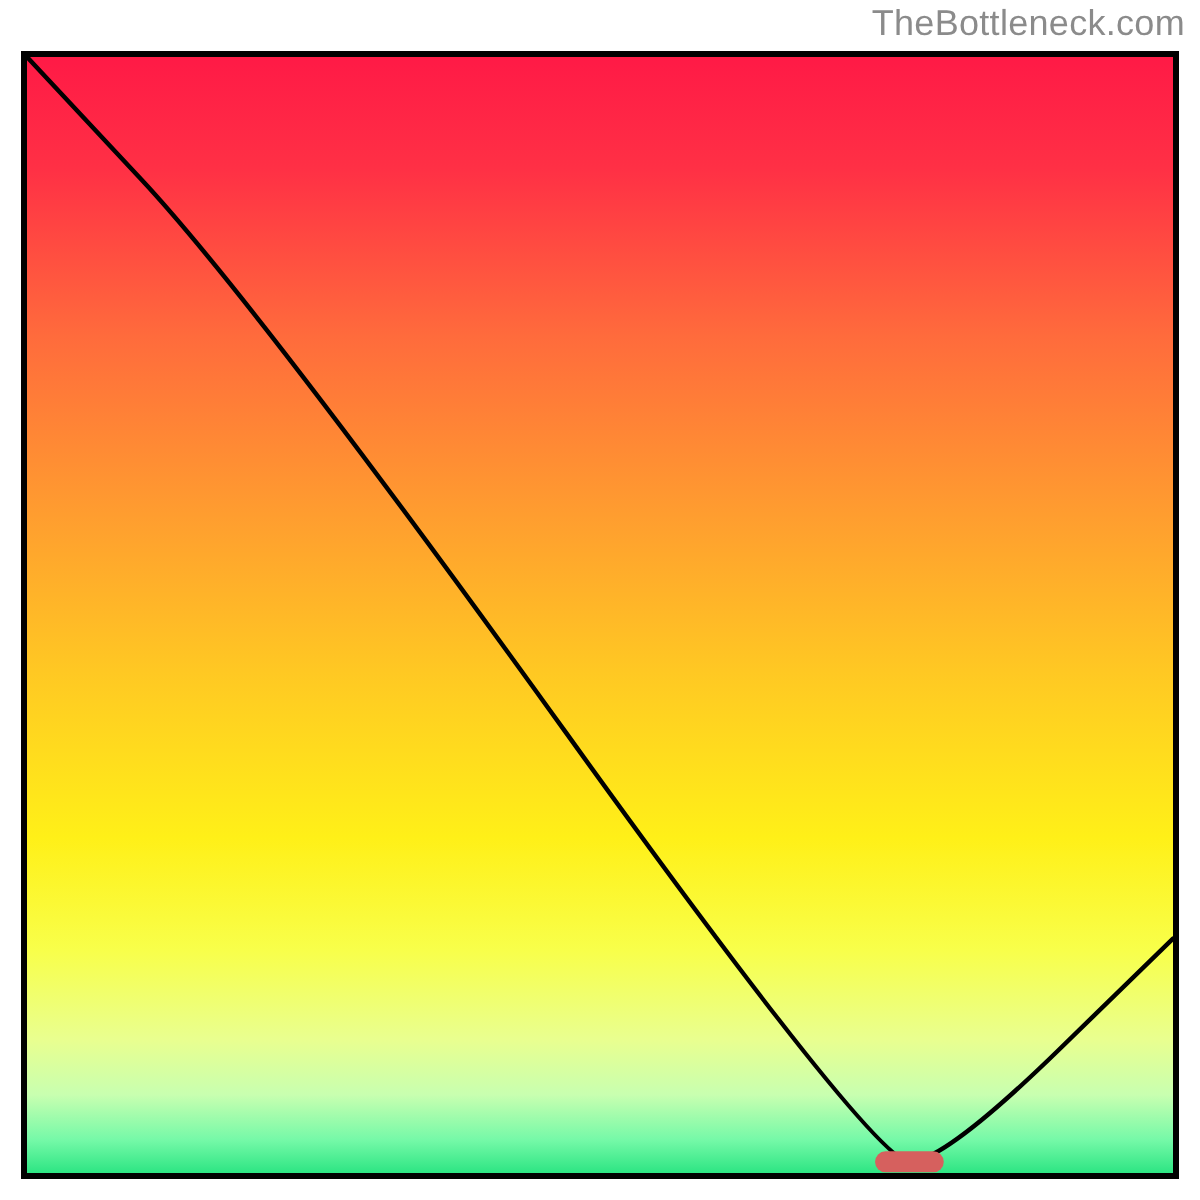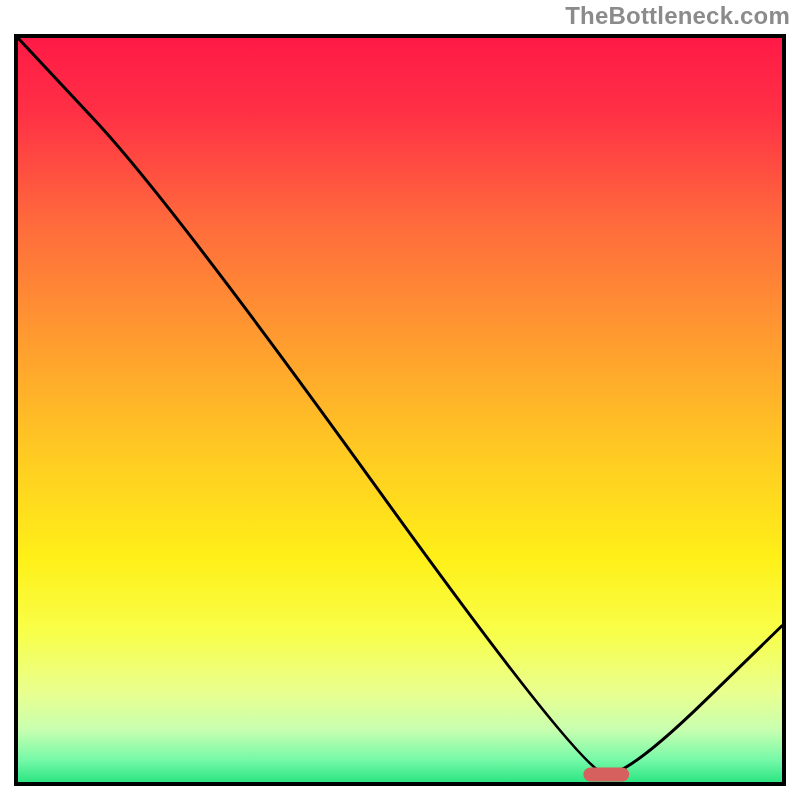--- a/index.html
+++ b/index.html
@@ -9,21 +9,21 @@
     height: 800px;
     background: #ffffff;
     font-family: Arial, Helvetica, sans-serif;
   }
   .attribution {
     position: absolute;
     top: 2px;
     right: 10px;
     font-size: 24px;
     color: #8b8b8b;
-    font-weight: bold;
+    font-weight: normal;
     letter-spacing: 0.2px;
   }
   .chart-box {
     position: absolute;
     top: 34px;
     left: 14px;
     width: 772px;
     height: 752px;
     border: 4px solid #000;
     box-sizing: border-box;

